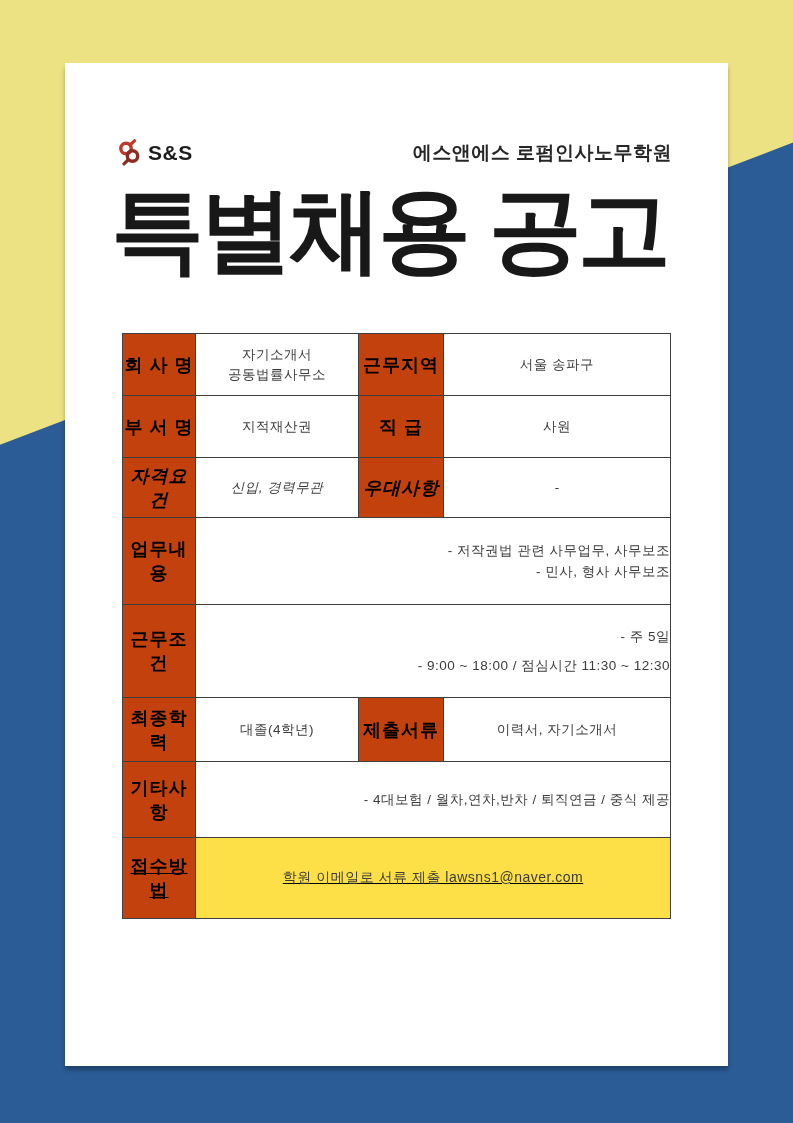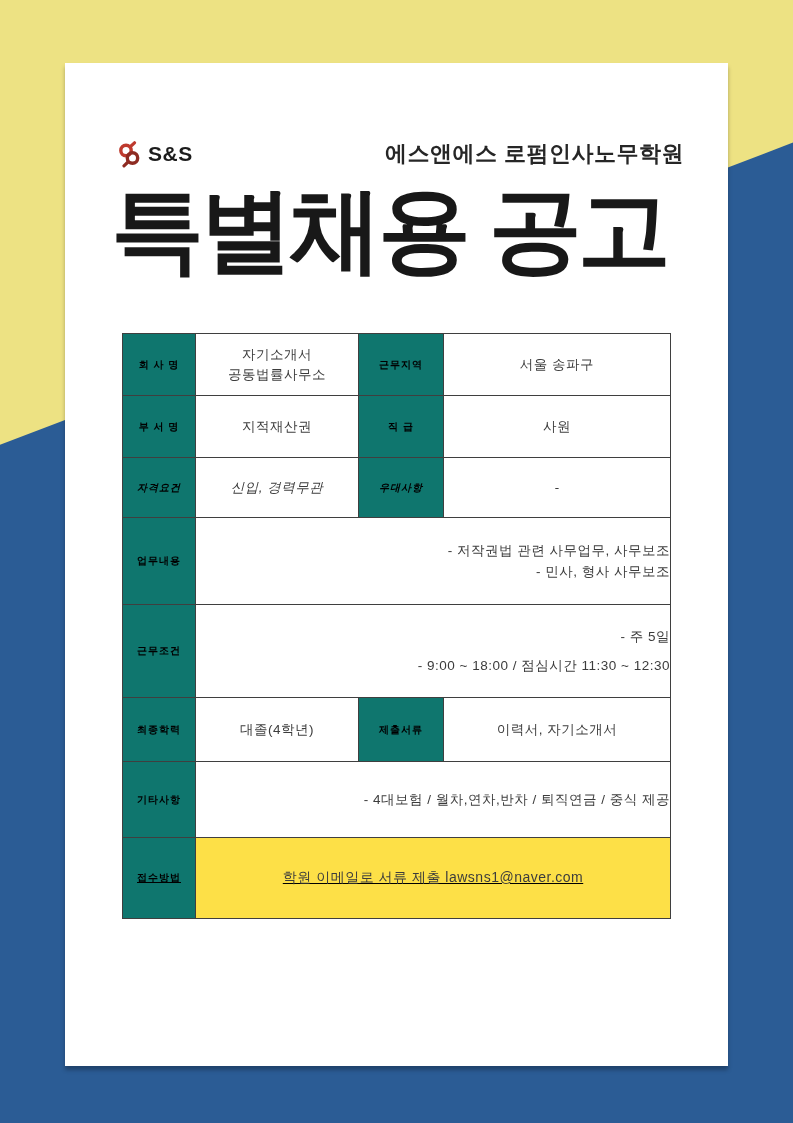--- a/index.html
+++ b/index.html
@@ -17,30 +17,30 @@
   }
   .card {
     position: absolute;
     left: 65px; top: 63px;
     width: 663px; height: 1003px;
     background: #ffffff;
     box-shadow: 0 4px 4px rgba(0,0,0,0.28);
   }
   .brand-row {
     position: absolute;
-    left: 52px; right: 44px; top: 76px;
+    left: 52px; right: 56px; top: 76px;
     display: flex; justify-content: space-between; align-items: center;
   }
   .logo { display: flex; align-items: center; gap: 6px; }
   .logo-mark { width: 25px; height: 27px; display: block; }
   .logo-text {
     font-weight: bold; font-size: 21px; color: #1c1c1c; letter-spacing: .5px;
   }
   .academy {
-    font-size: 22px; font-weight: 600; color: #262626; letter-spacing: .5px;
+    font-size: 19px; font-weight: 600; color: #262626; letter-spacing: .5px;
   }
   .poster-title {
     position: absolute;
     left: 46px; top: 120px;
     font-size: 93px; line-height: 1.02;
     font-weight: 600; color: #181818;
     letter-spacing: -4px; white-space: nowrap;
   }
   .job-table-wrap { position: absolute; left: 57px; top: 270px; width: 548px; }
   table.job-table {
@@ -51,22 +51,22 @@
   .job-table col.c2 { width: 163px; }
   .job-table col.c3 { width: 85px; }
   .job-table col.c4 { width: 227px; }
   .job-table th, .job-table td {
     border: 1.5px solid #3F3F3F;
     vertical-align: middle;
     padding: 0;
     overflow: hidden;
   }
   .job-table th.label {
-    background: #0f766e;
-    font-weight: bold; font-size: 10px; color: #000;
+    background: #c2410c;
+    font-weight: bold; font-size: 18px; color: #000;
     letter-spacing: 1px; text-align: center;
   }
   .job-table td.value {
     font-size: 13.5px; color: #3C3C3C; text-align: center;
     letter-spacing: .5px;
   }
   .job-table td.left { text-align: right; padding-left: 6px; }
   .job-table td.highlight { background: #fde047; font-size: 14px; }
   .lines-tight div { line-height: 21px; }
   .lines-wide  div { line-height: 29px; }

